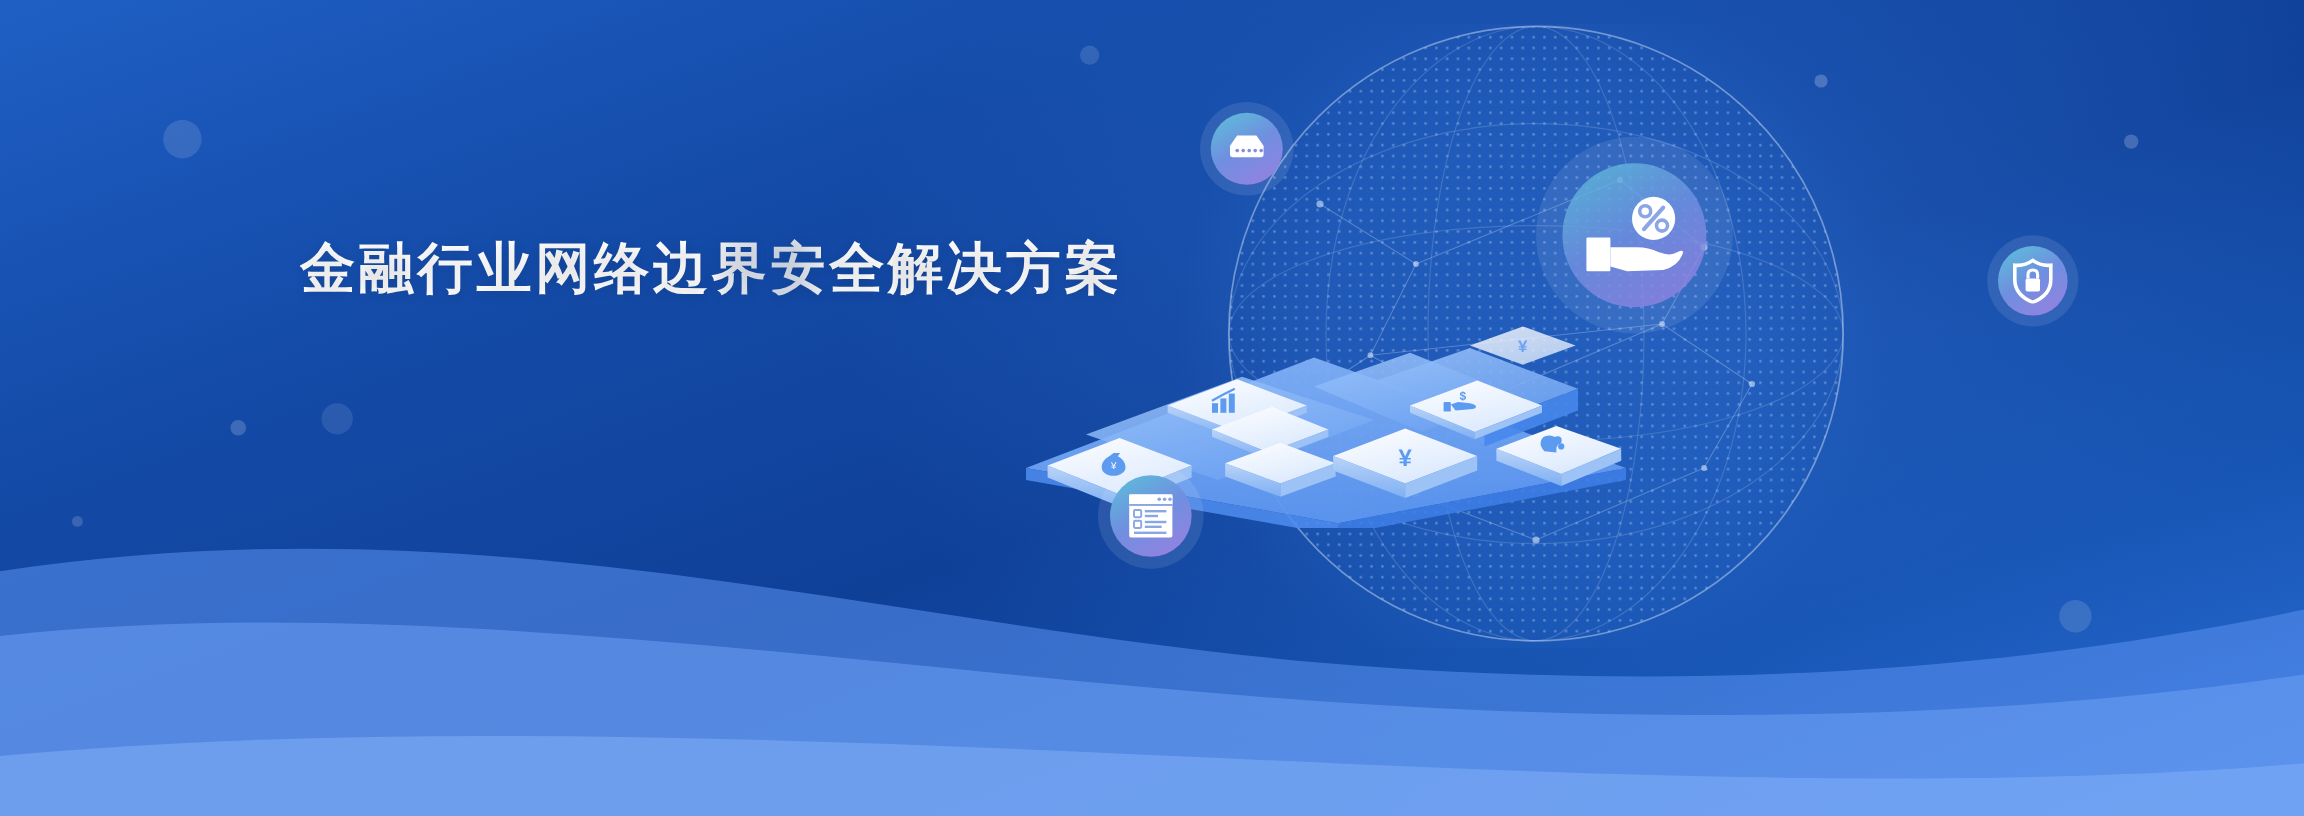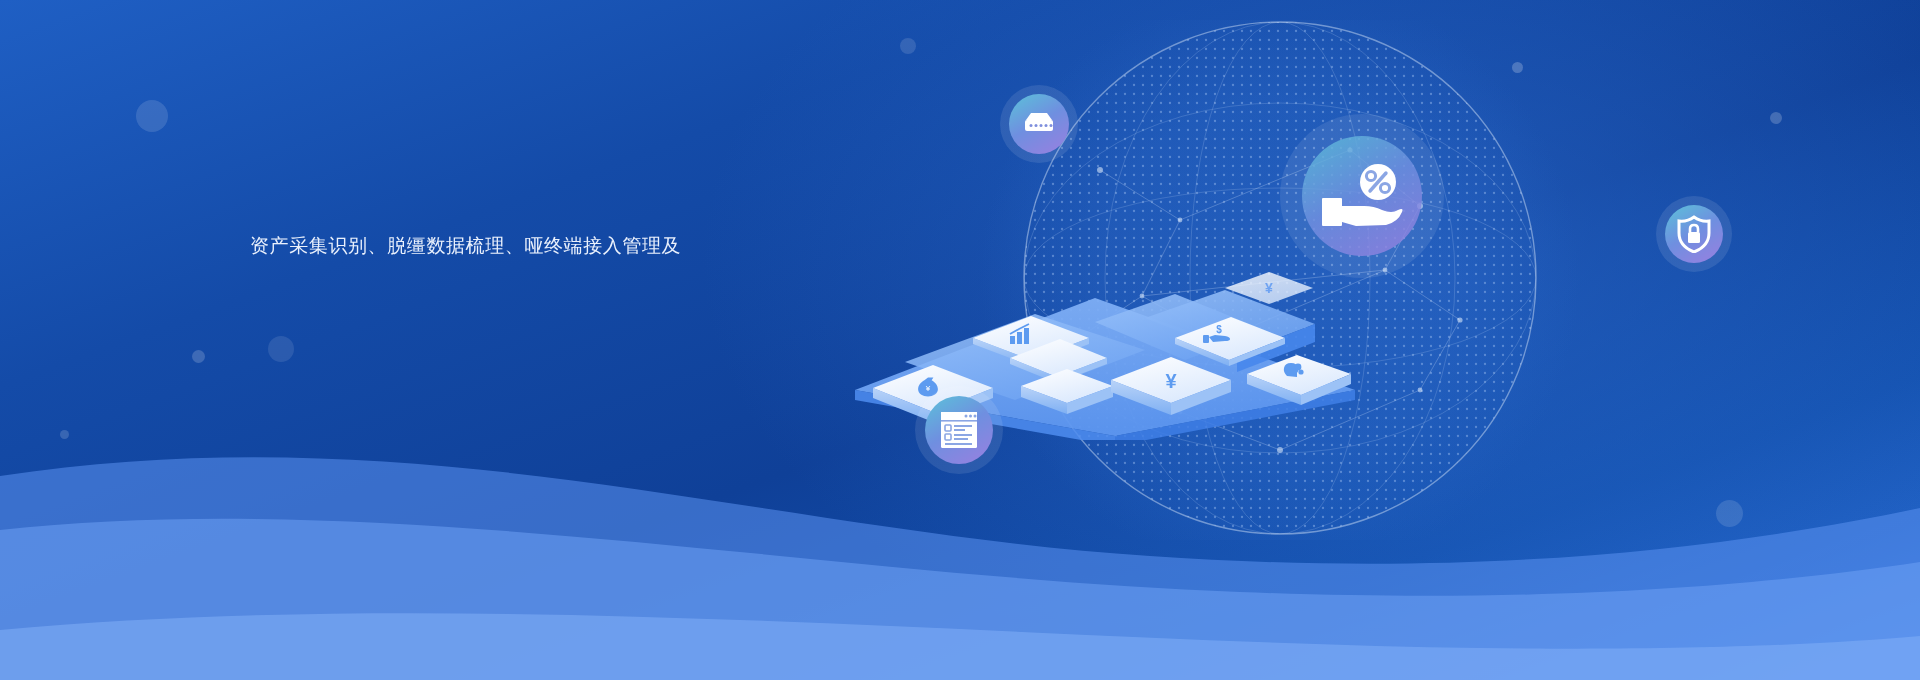--- a/index.html
+++ b/index.html
@@ -302,18 +302,18 @@
 
   <div class="waves">
     <svg viewBox="0 0 1920 300" preserveAspectRatio="none" xmlns="http://www.w3.org/2000/svg">
       <path d="M0 96 C 420 32 760 150 1150 176 C 1470 198 1720 170 1920 128 L1920 300 L0 300 Z" fill="#5b92f1" fill-opacity="0.55"></path>
       <path d="M0 150 C 380 108 820 196 1240 212 C 1540 224 1760 206 1920 182 L1920 300 L0 300 Z" fill="#6ea0f4" fill-opacity="0.55"></path>
       <path d="M0 250 C 480 206 1020 262 1480 268 C 1690 271 1830 264 1920 256 L1920 300 L0 300 Z" fill="#82aef7" fill-opacity="0.55"></path>
     </svg>
   </div>
 
   <div class="text-block">
+    <h1 class="headline">金融行业网络边界安全解决方案</h1>
     <div class="subline">
-      <div>资产采集识别、脱缰数据梳理、哑终端接入管理及</div>
     </div>
   </div>
 
 </div>
 
 </body></html>

